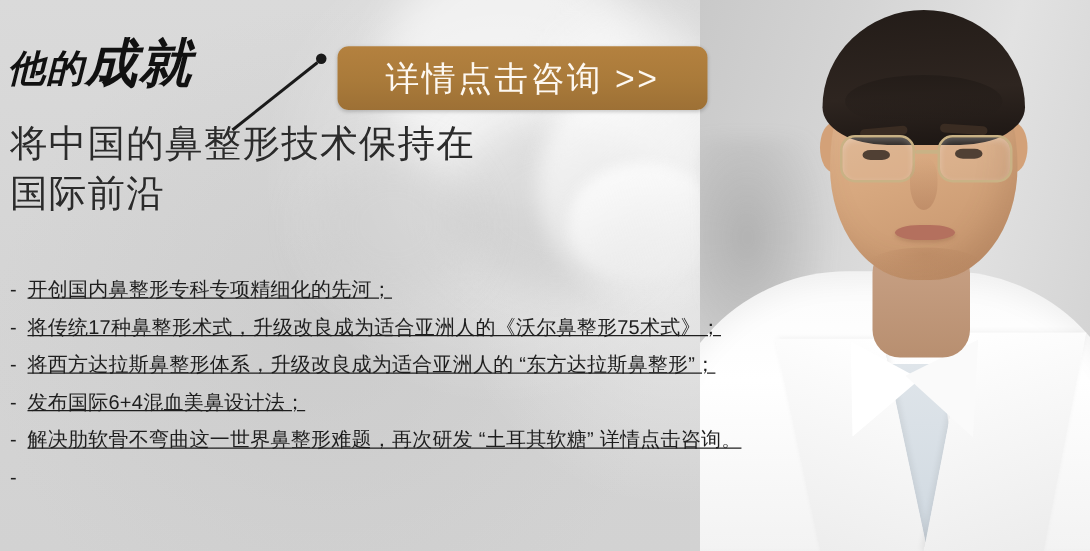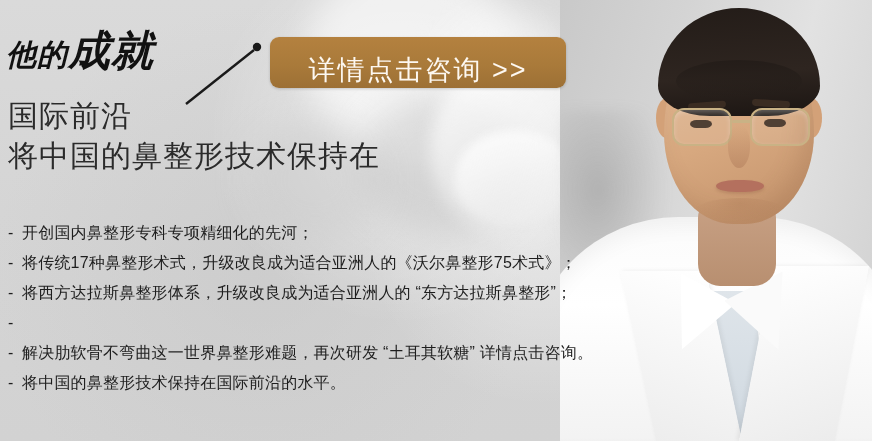--- a/index.html
+++ b/index.html
@@ -195,41 +195,41 @@
     text-shadow:0 0 1px rgba(255,255,255,0.4);
   }
   .subhead div{ white-space:nowrap; }
 
   
   .cta{
     position:absolute; left:270px; top:37px;
     width:296px; height:51px;
     background:linear-gradient(180deg,#b4813f 0%,#a97a3a 55%,#9d7035 100%);
     border-radius:9px;
-    display:flex; align-items:flex-end; justify-content:center;
+    display:flex; align-items:center; justify-content:center;
     color:#fdf8f1;
     font-size:27px; letter-spacing:2px;
     box-shadow:0 1px 3px rgba(0,0,0,0.18);
     cursor:pointer;
     user-select:none;
   }
 
   
   .bullets{
     position:absolute; left:8px; top:218px; width:600px;
   }
   .bullet{
     display:flex; align-items:flex-start;
     font-size:16px; line-height:30px; color:#1e1e1e;
     white-space:nowrap;
   }
   .bullet .dash{
     width:14px; flex:0 0 14px; color:#1e1e1e;
   }
-  .bullet .txt{ letter-spacing:0.2px; }
+  .bullet .txt{ letter-spacing:0.2px;text-decoration:underline; }
 </style>
 </head>
 <body>
 
 <div id="banner">
 
   <div class="bg-wash"></div>
   <div class="bg-blob blob-a"></div>
   <div class="bg-blob blob-b"></div>
   <div class="bg-blob blob-c"></div>
@@ -270,22 +270,22 @@
     <div class="headline-top">
       <span class="small">他的</span><span>成就</span>
     </div>
     <svg class="slash" viewBox="0 0 86 68">
       <line x1="4" y1="64" x2="72" y2="10" stroke="#1a1a1a" stroke-width="2.4"></line>
       <circle cx="75" cy="7" r="4.2" fill="#1a1a1a"></circle>
     </svg>
   </div>
 
   <div class="subhead">
+    <div>将中国的鼻整形技术保持在</div>
     <div>国际前沿</div>
-    <div>将中国的鼻整形技术保持在</div>
   </div>
 
   <div class="cta">
     <span>详情点击咨询 &gt;&gt;</span>
   </div>
 
   <div class="bullets">
     <div class="bullet">
       <span class="dash">-</span>
       <span class="txt">开创国内鼻整形专科专项精细化的先河；</span>
@@ -293,24 +293,24 @@
     <div class="bullet">
       <span class="dash">-</span>
       <span class="txt">将传统17种鼻整形术式，升级改良成为适合亚洲人的《沃尔鼻整形75术式》；</span>
     </div>
     <div class="bullet">
       <span class="dash">-</span>
       <span class="txt">将西方达拉斯鼻整形体系，升级改良成为适合亚洲人的 “东方达拉斯鼻整形”；</span>
     </div>
     <div class="bullet">
       <span class="dash">-</span>
+      <span class="txt">发布国际6+4混血美鼻设计法；</span>
     </div>
     <div class="bullet">
       <span class="dash">-</span>
       <span class="txt">解决肋软骨不弯曲这一世界鼻整形难题，再次研发 “土耳其软糖” 详情点击咨询。</span>
     </div>
     <div class="bullet">
       <span class="dash">-</span>
-      <span class="txt">将中国的鼻整形技术保持在国际前沿的水平。</span>
     </div>
   </div>
 
 </div>
 
 </body></html>

